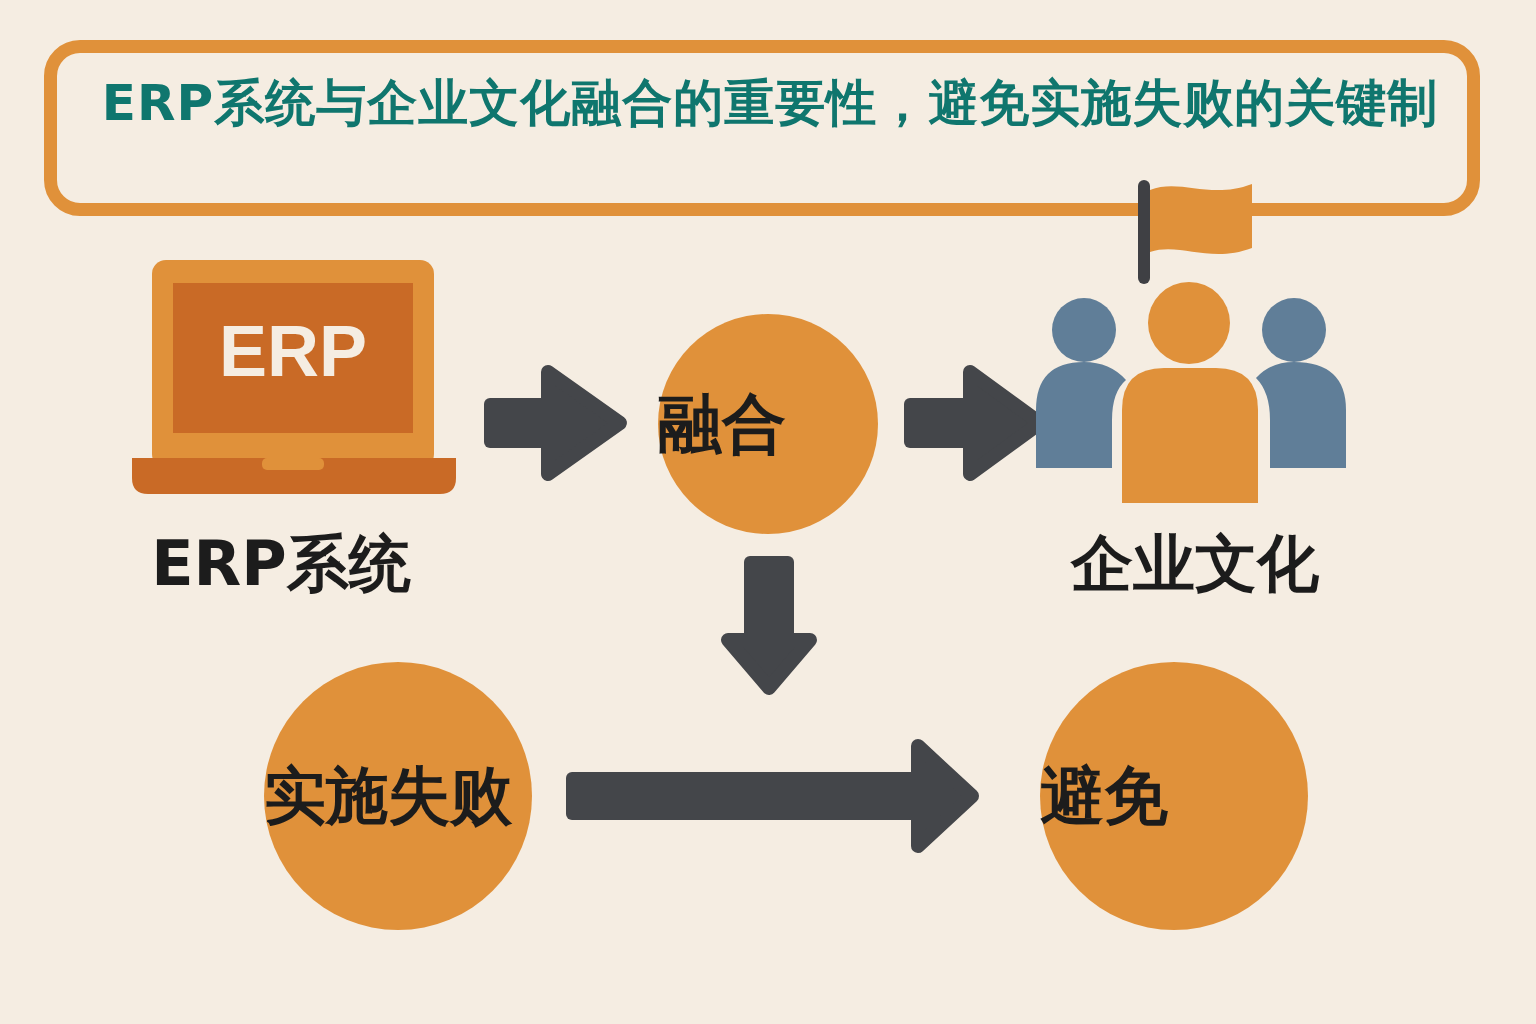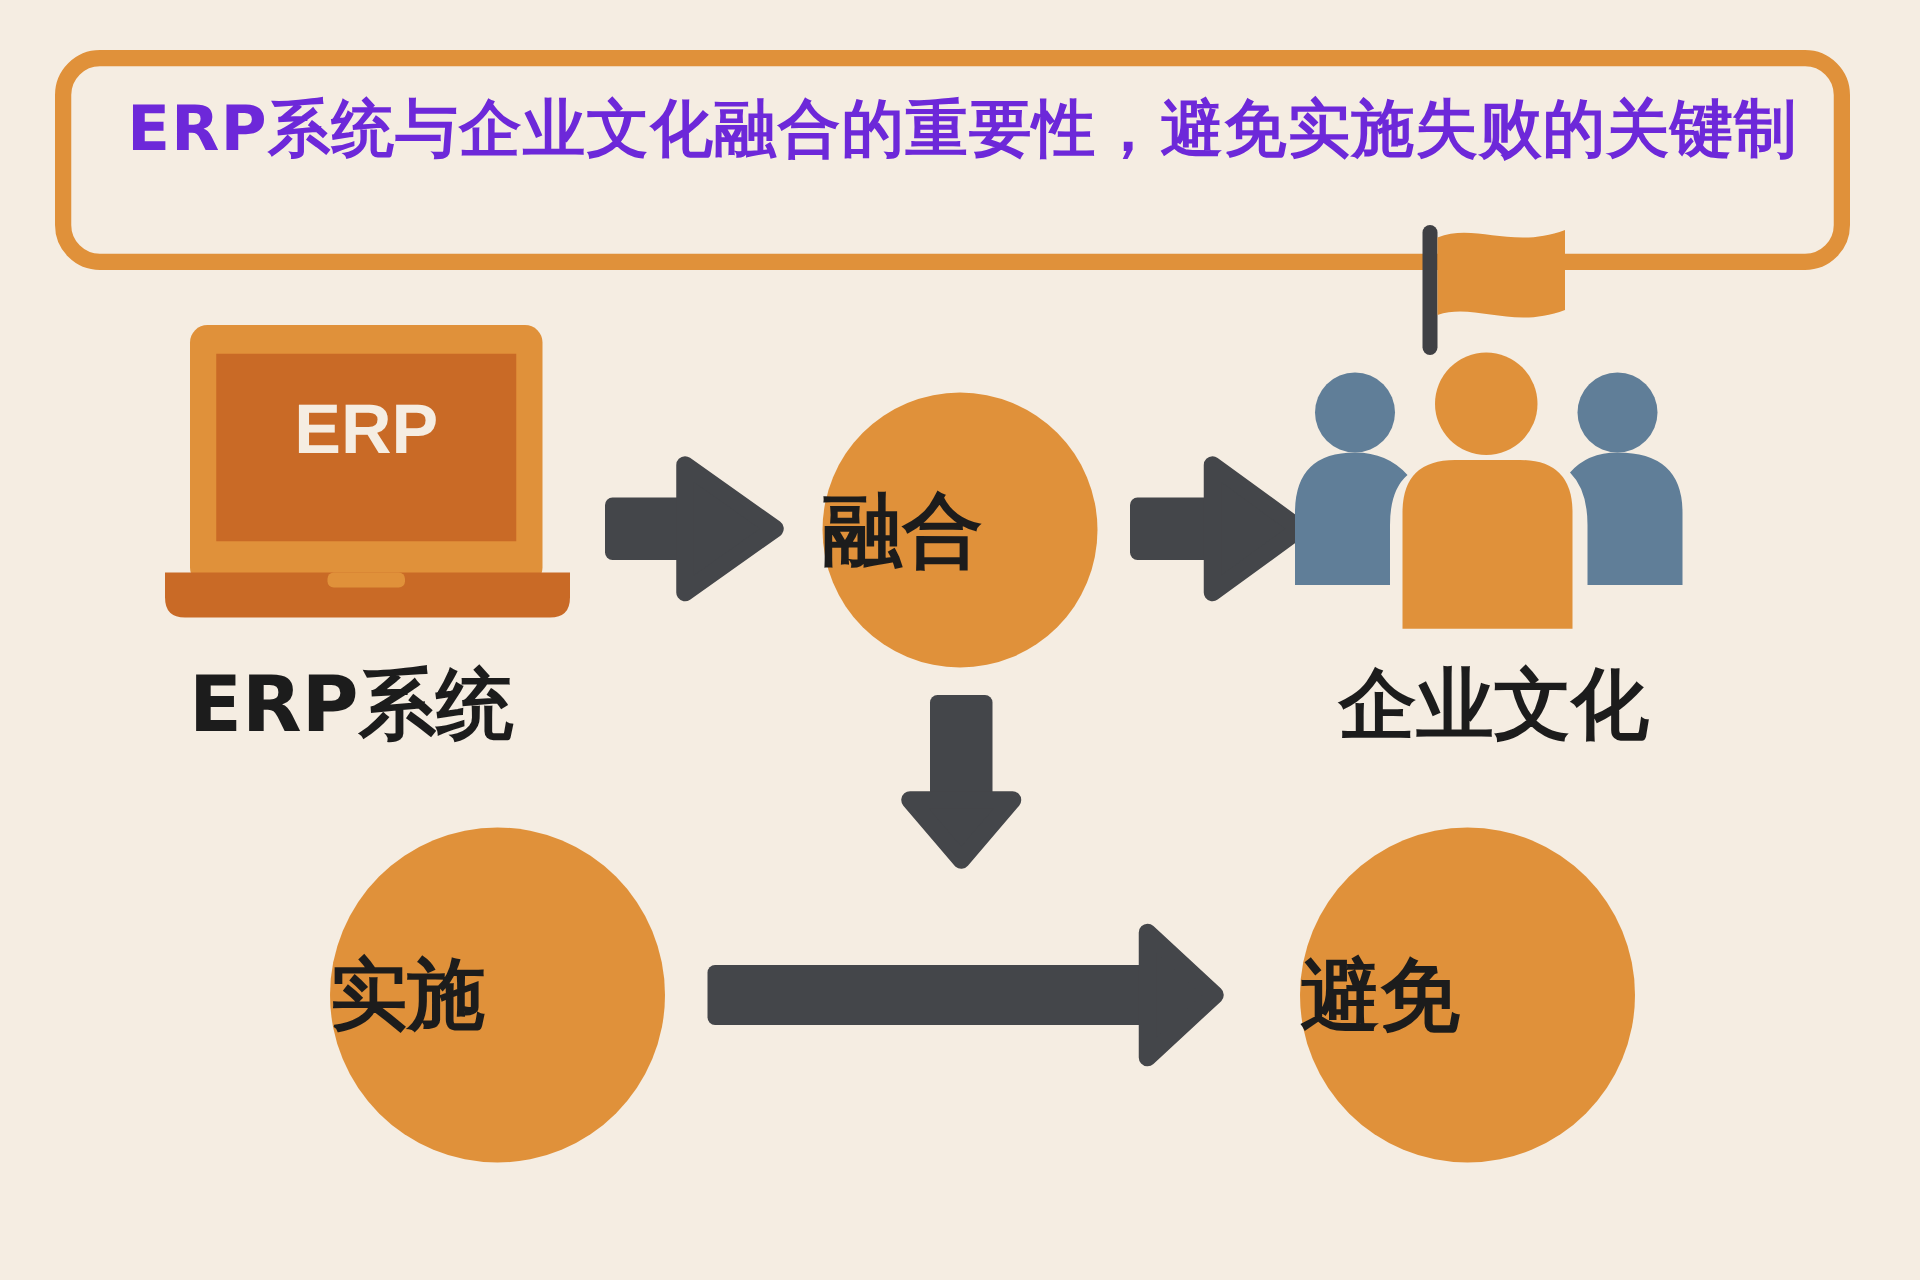--- a/index.html
+++ b/index.html
@@ -1,19 +1,19 @@
 <!DOCTYPE html>
 <html><head>
 <meta charset="utf-8">
 <style>
   html,body{margin:0;padding:0;}
   body{width:1536px;height:1024px;background:#f5ede2;position:relative;overflow:hidden;font-family:"DejaVu Sans",sans-serif;}
   .abs{position:absolute;}
   .title-box{left:44px;top:40px;width:1436px;height:176px;border:13px solid #e0913a;border-radius:36px;box-sizing:border-box;background:#f5ede2;}
-  .title-text{left:60px;top:68px;width:1420px;text-align:center;font-size:50px;font-weight:bold;color:#6d28d9;line-height:70px;letter-spacing:1px;}
+  .title-text{left:60px;top:68px;width:1420px;text-align:center;font-size:50px;font-weight:bold;color:#0f766e;line-height:70px;letter-spacing:1px;}
   .label{font-weight:bold;color:#1c1c1c;font-size:62px;text-align:center;}
   .circle{border-radius:50%;background:#e0913a;display:flex;align-items:center;justify-content:flex-start;text-align:center;font-weight:bold;color:#1c1c1c;}
   svg{position:absolute;left:0;top:0;}
 </style>
 </head>
 <body>
 
 <div class="abs title-box"></div>
 <div class="abs title-text">ERP系统与企业文化融合的重要性，避免实施失败的关键制</div>
 
@@ -51,28 +51,29 @@
   <g>
     <circle cx="1084" cy="330" r="32" fill="#607e98"></circle>
     <path d="M1036 468 L1036 410 Q1036 362 1084 362 Q1110 362 1126 380 Q1112 392 1112 420 L1112 468 Z" fill="#607e98"></path>
     <circle cx="1294" cy="330" r="32" fill="#607e98"></circle>
     <path d="M1346 468 L1346 410 Q1346 362 1294 362 Q1270 362 1256 378 Q1270 392 1270 420 L1270 468 Z" fill="#607e98"></path>
     <circle cx="1189" cy="323" r="41" fill="#e0913a"></circle>
     <path d="M1122 503 L1122 410 Q1122 368 1164 368 L1216 368 Q1258 368 1258 410 L1258 503 Z" fill="#e0913a"></path>
   </g>
 </svg>
 
-<div class="abs label" style="left:173px;top:310px;width:240px;font-size:56px;color:#f5ede2;font-family:'Liberation Sans',sans-serif;">ERP</div>
+<div class="abs label" style="left:173px;top:310px;width:240px;font-size:72px;color:#f5ede2;font-family:'Liberation Sans',sans-serif;">ERP</div>
 <div class="abs label" style="left:126px;top:522px;width:310px;">ERP系统</div>
 
 <div class="abs circle" style="left:658px;top:314px;width:220px;height:220px;font-size:64px;">
   <span>融合</span>
 </div>
 
 <div class="abs label" style="left:1040px;top:522px;width:310px;">企业文化</div>
 
 <div class="abs circle" style="left:264px;top:662px;width:268px;height:268px;font-size:62px;flex-direction:row;line-height:76px;">
   <span>实施</span>
+  <span>失败</span>
 </div>
 
 <div class="abs circle" style="left:1040px;top:662px;width:268px;height:268px;font-size:64px;">
   <span>避免</span>
 </div>
 
 </body></html>

